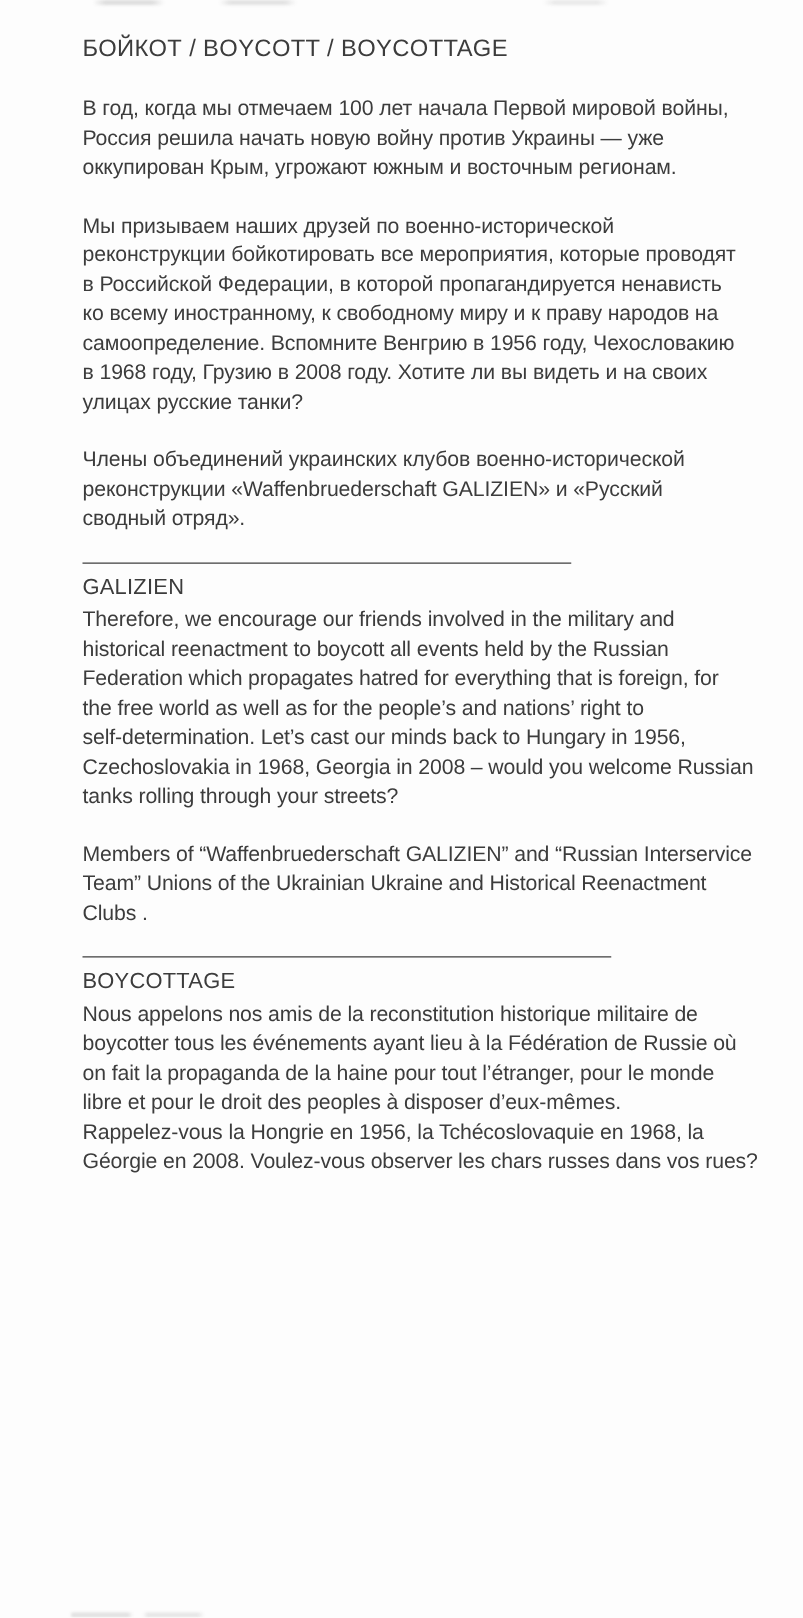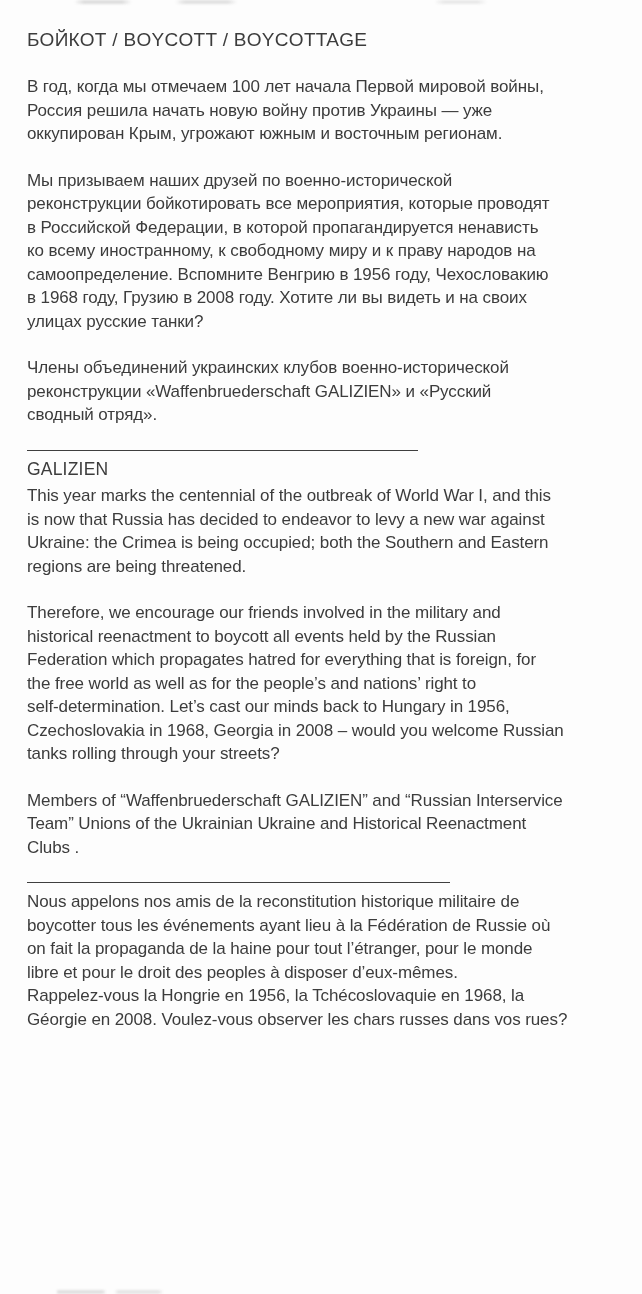--- a/index.html
+++ b/index.html
@@ -9,21 +9,21 @@
   body {
     width: 642px;
     height: 1294px;
     background: var(--bg, #fdfdfd);
     color: var(--text, #3c3c3c);
     font-family: "Liberation Sans", sans-serif;
     overflow: hidden;
     position: relative;
   }
   .post-content {
-    padding: 28px 30px 0 27px;
+    padding: 28px 30px 0 66px;
   }
   .post-title {
     font-size: 19px;
     line-height: 23px;
     font-weight: normal;
     letter-spacing: 0.3px;
     margin: 0 0 24px 0;
   }
   .para {
     font-size: 17px;
@@ -100,39 +100,36 @@
 улицах русские танки?</p>
     <p class="para">Члены объединений украинских клубов военно-исторической
 реконструкции «Waffenbruederschaft GALIZIEN» и «Русский
 сводный отряд».</p>
   </section>
 
   <hr class="divider divider-1">
 
   <section>
     <h2 class="section-heading">GALIZIEN</h2>
-    <p class="para">This year marks the centennial of the outbreak of World War I, and this
-is now that Russia has decided to endeavor to levy a new war against
-Ukraine: the Crimea is being occupied; both the Southern and Eastern
-regions are being threatened.</p>
     <p class="para">Therefore, we encourage our friends involved in the military and
 historical reenactment to boycott all events held by the Russian
 Federation which propagates hatred for everything that is foreign, for
 the free world as well as for the people’s and nations’ right to
 self-determination. Let’s cast our minds back to Hungary in 1956,
 Czechoslovakia in 1968, Georgia in 2008 – would you welcome Russian
 tanks rolling through your streets?</p>
     <p class="para">Members of “Waffenbruederschaft GALIZIEN” and “Russian Interservice
 Team” Unions of the Ukrainian Ukraine and Historical Reenactment
 Clubs .</p>
   </section>
 
   <hr class="divider divider-2">
 
   <section>
+    <h2 class="section-heading">BOYCOTTAGE</h2>
     <p class="para">Nous appelons nos amis de la reconstitution historique militaire de
 boycotter tous les événements ayant lieu à la Fédération de Russie où
 on fait la propaganda de la haine pour tout l’étranger, pour le monde
 libre et pour le droit des peoples à disposer d’eux-mêmes.
 Rappelez-vous la Hongrie en 1956, la Tchécoslovaquie en 1968, la
 Géorgie en 2008. Voulez-vous observer les chars russes dans vos rues?</p>
   </section>
 
 </main>
 

